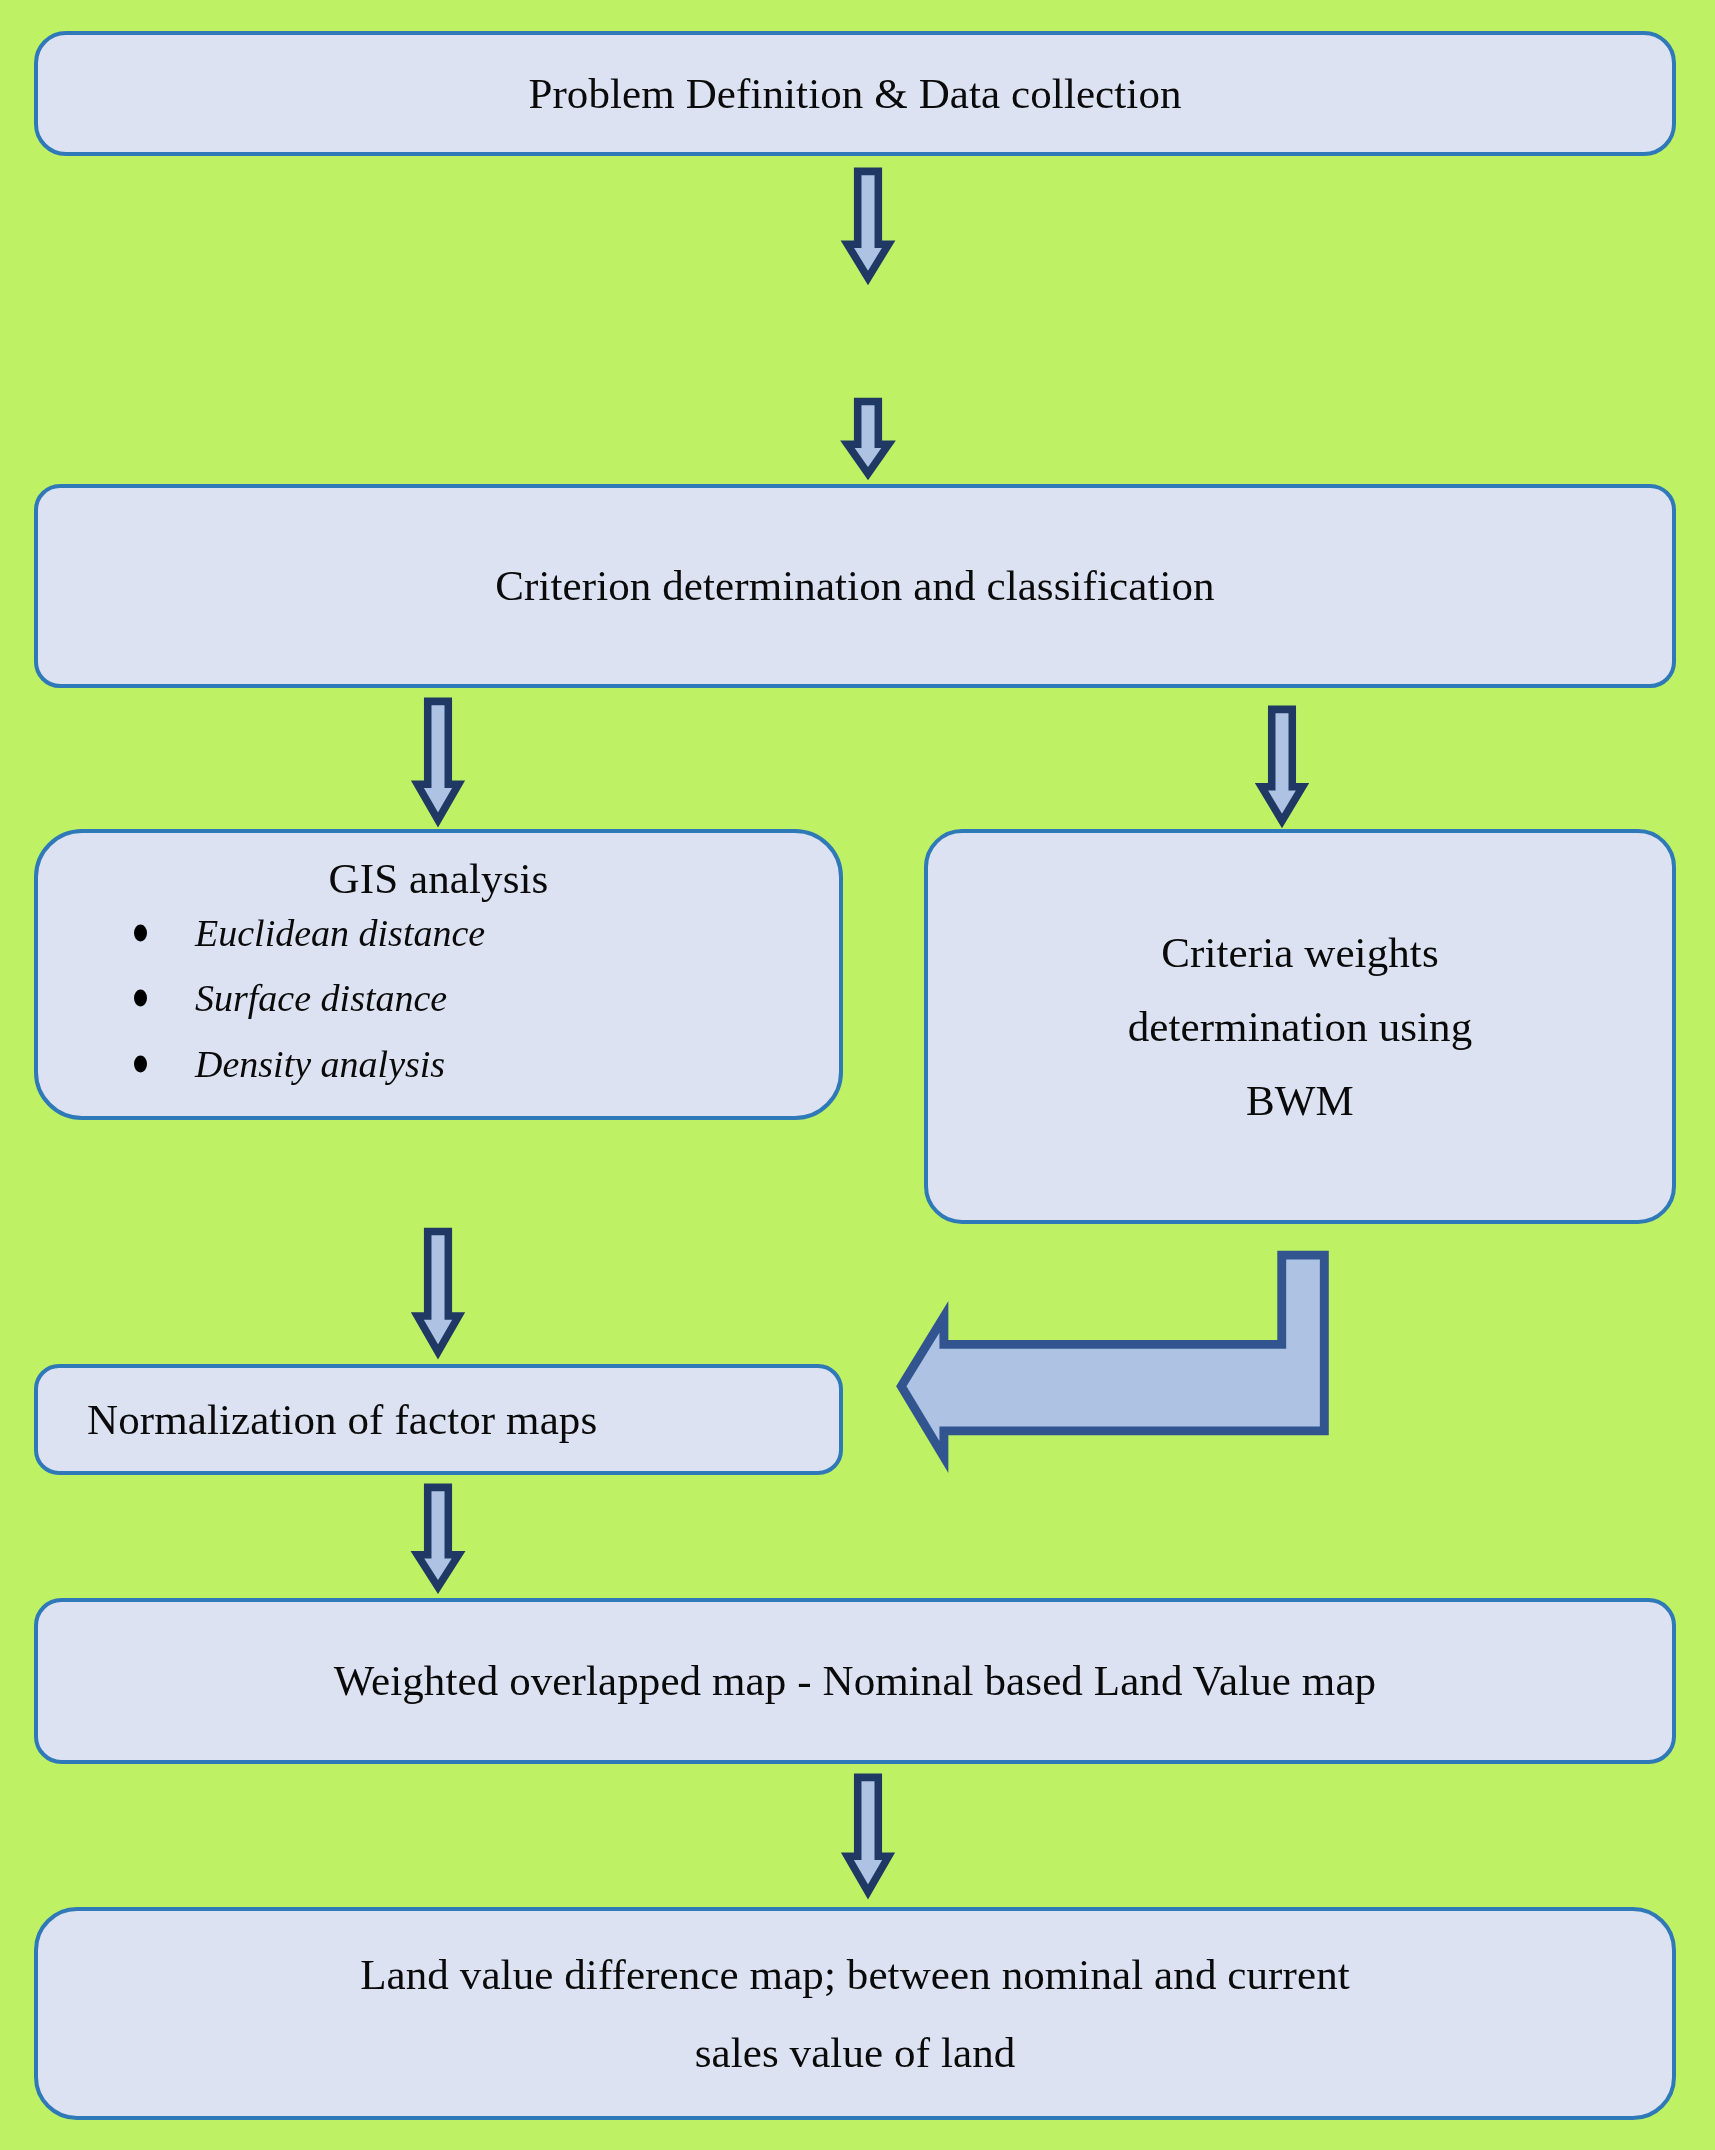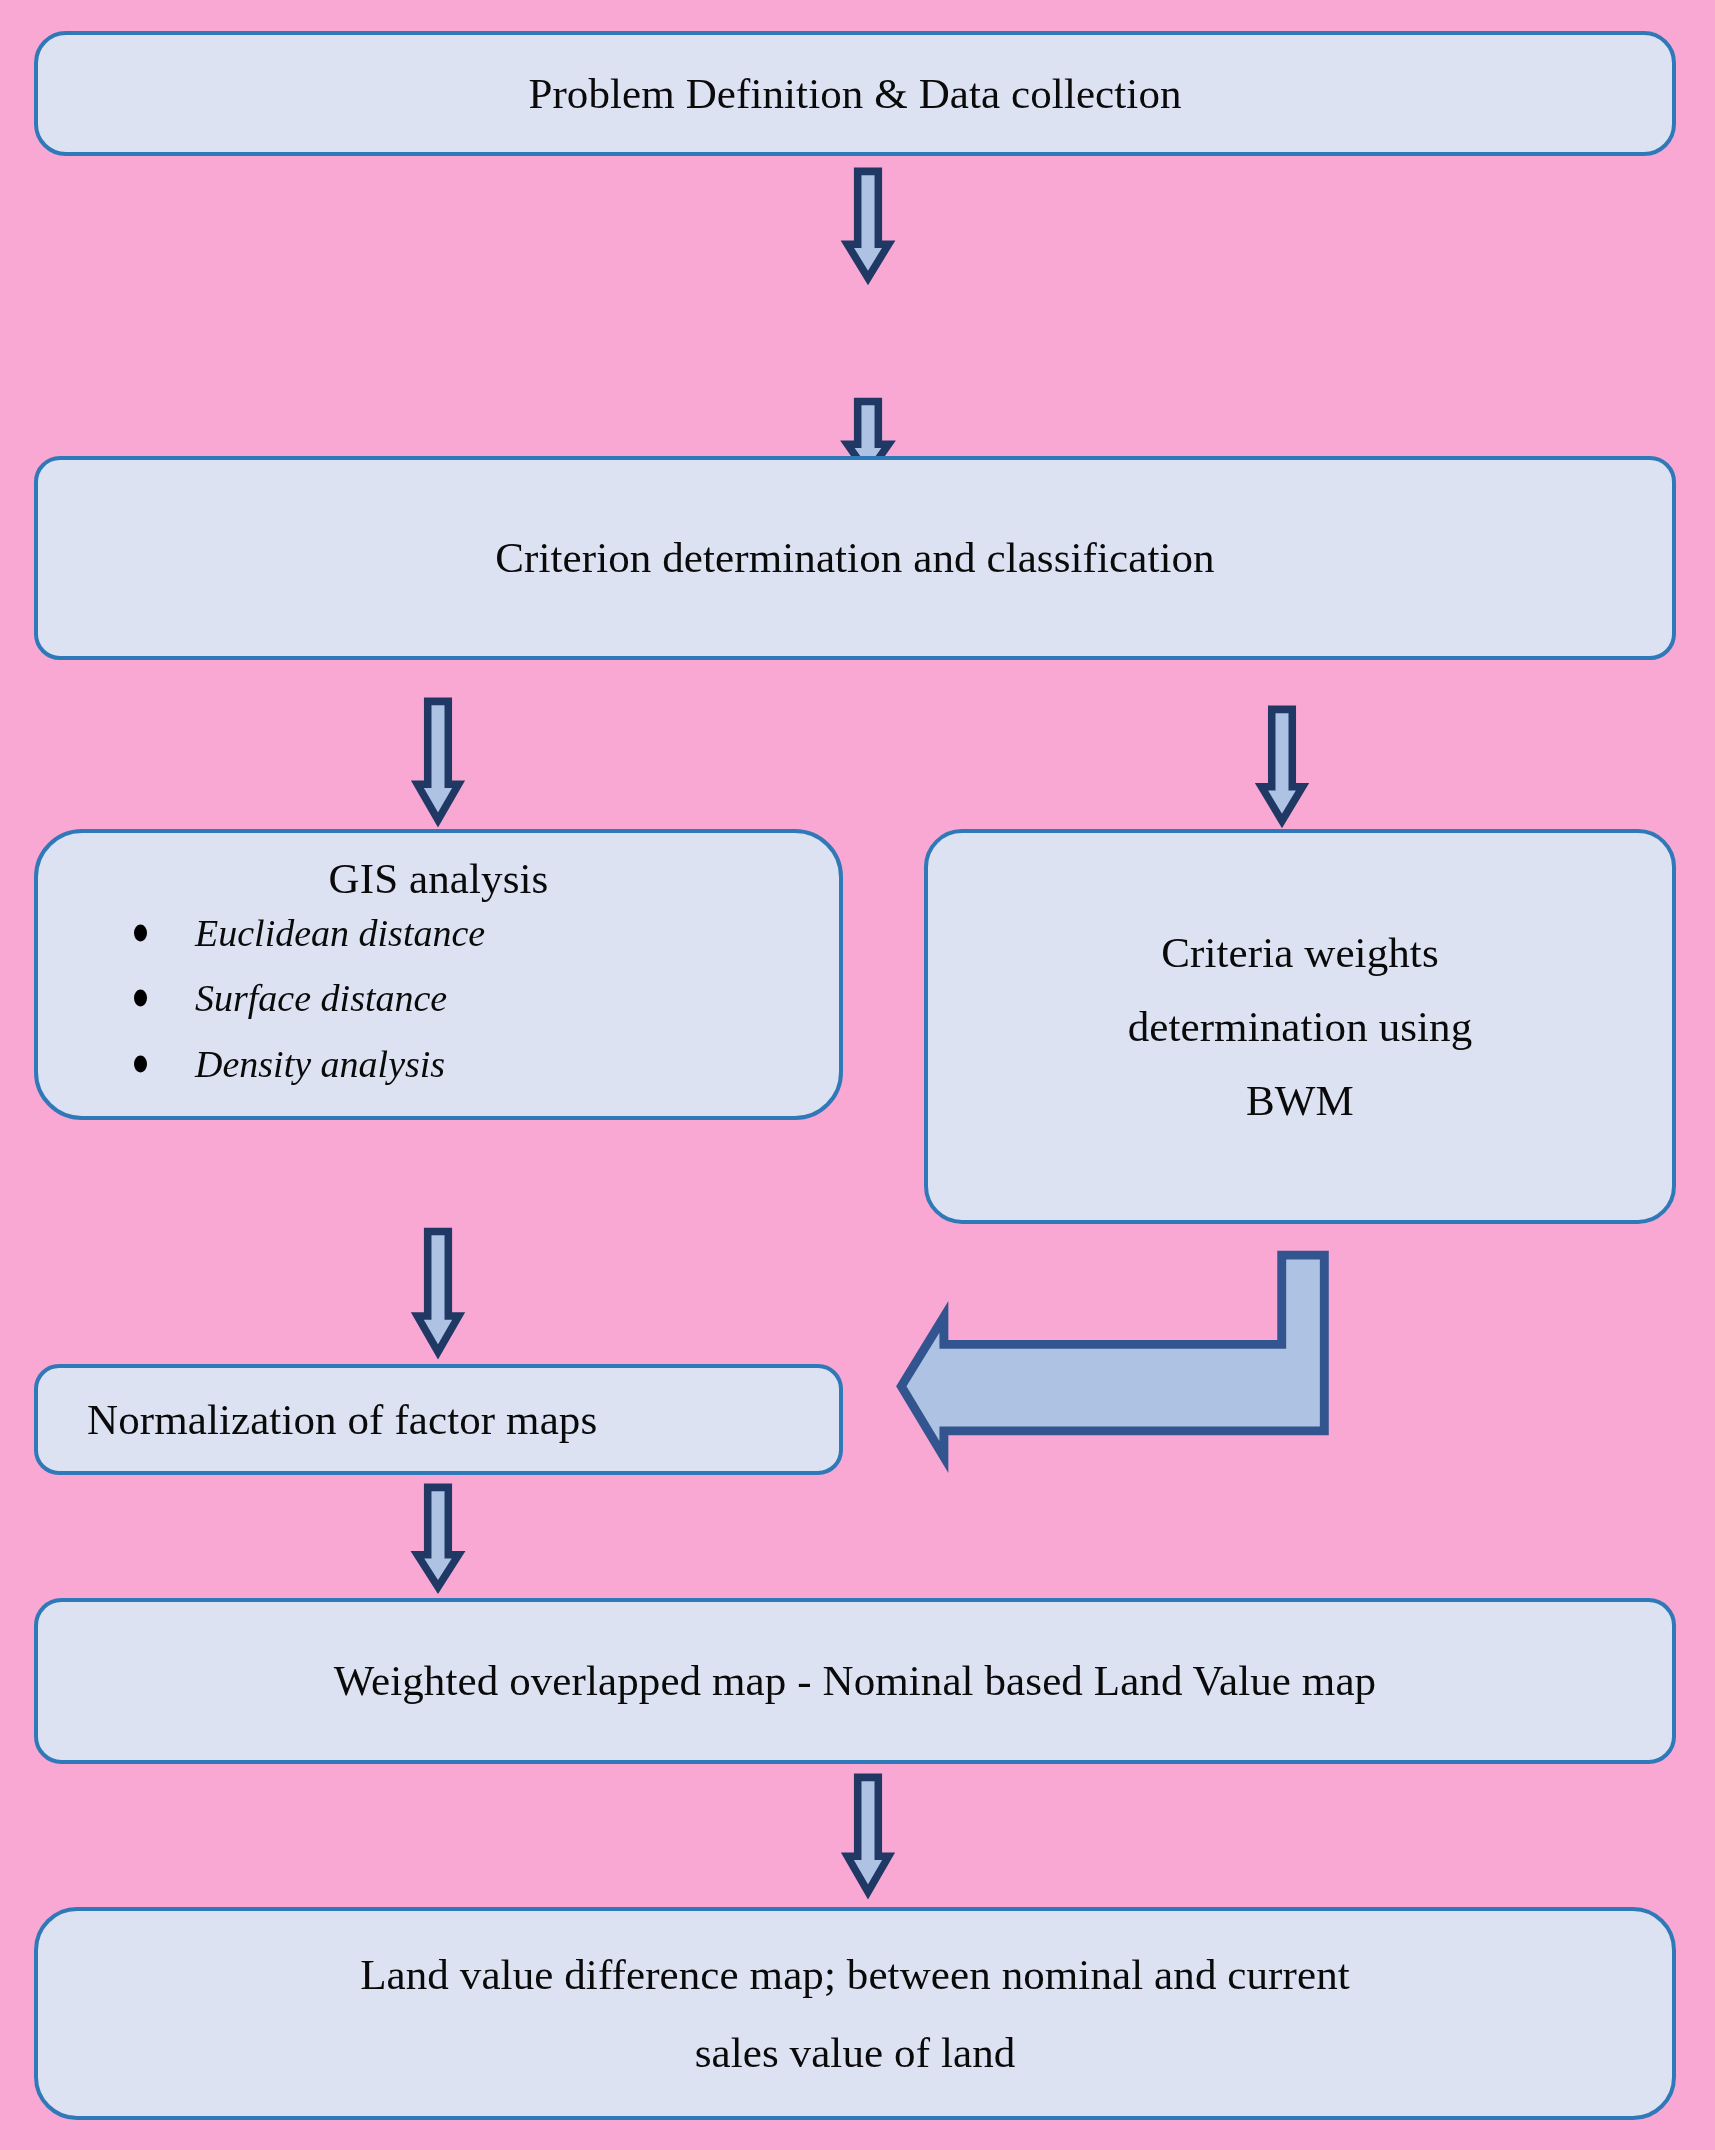--- a/index.html
+++ b/index.html
@@ -7,21 +7,21 @@
     padding: 0;
     background: #ffffff;
   }
   body {
     font-family: "Liberation Serif", "DejaVu Serif", serif;
   }
   #canvas {
     position: relative;
     width: 1716px;
     height: 2151px;
-    background: #f9a8d4;
+    background: #bef264;
     overflow: hidden;
   }
   .node {
     position: absolute;
     box-sizing: border-box;
     background: #dce2f1;
     border: 4.8px solid #3079b8;
     border-radius: 32px;
     display: flex;
     flex-direction: column;
@@ -36,21 +36,21 @@
     width: 100%;
     padding: 0 18px;
     box-sizing: border-box;
     font-size: 43px;
     letter-spacing: 0.1px;
   }
 
   
   #node-problem      { left: 34px;   top: 31px;   width: 1642px; height: 125px; }
   #node-database     { left: 34px;   top: 295px;  width: 1642px; height: 93px; }
-  #node-criterion    { left: 34px;   top: 456px;  width: 1642px; height: 204px;  border-radius: 26px; }
+  #node-criterion    { left: 34px;   top: 484px;  width: 1642px; height: 204px;  border-radius: 26px; }
   #node-gis          { left: 34px;   top: 829px; width: 809px; height: 291px;  border-radius: 48px;
                        justify-content: flex-start; padding-top: 23.4px; }
   #node-bwm          { left: 924px; top: 829px; width: 752px; height: 395px;  border-radius: 38px; align-items: flex-end; }
   #node-normalize    { left: 34px;   top: 1364px; width: 809px; height: 111px;  border-radius: 25px;
                        align-items: flex-start; }
   #node-weighted     { left: 34px;   top: 1598px; width: 1642px; height: 166px;  border-radius: 27.5px; }
   #node-difference   { left: 34px;   top: 1907px; width: 1642px; height: 213px;  border-radius: 43px; }
 
   #node-normalize .txt { text-align: left; padding-left: 49px; font-size: 43px; }
 

